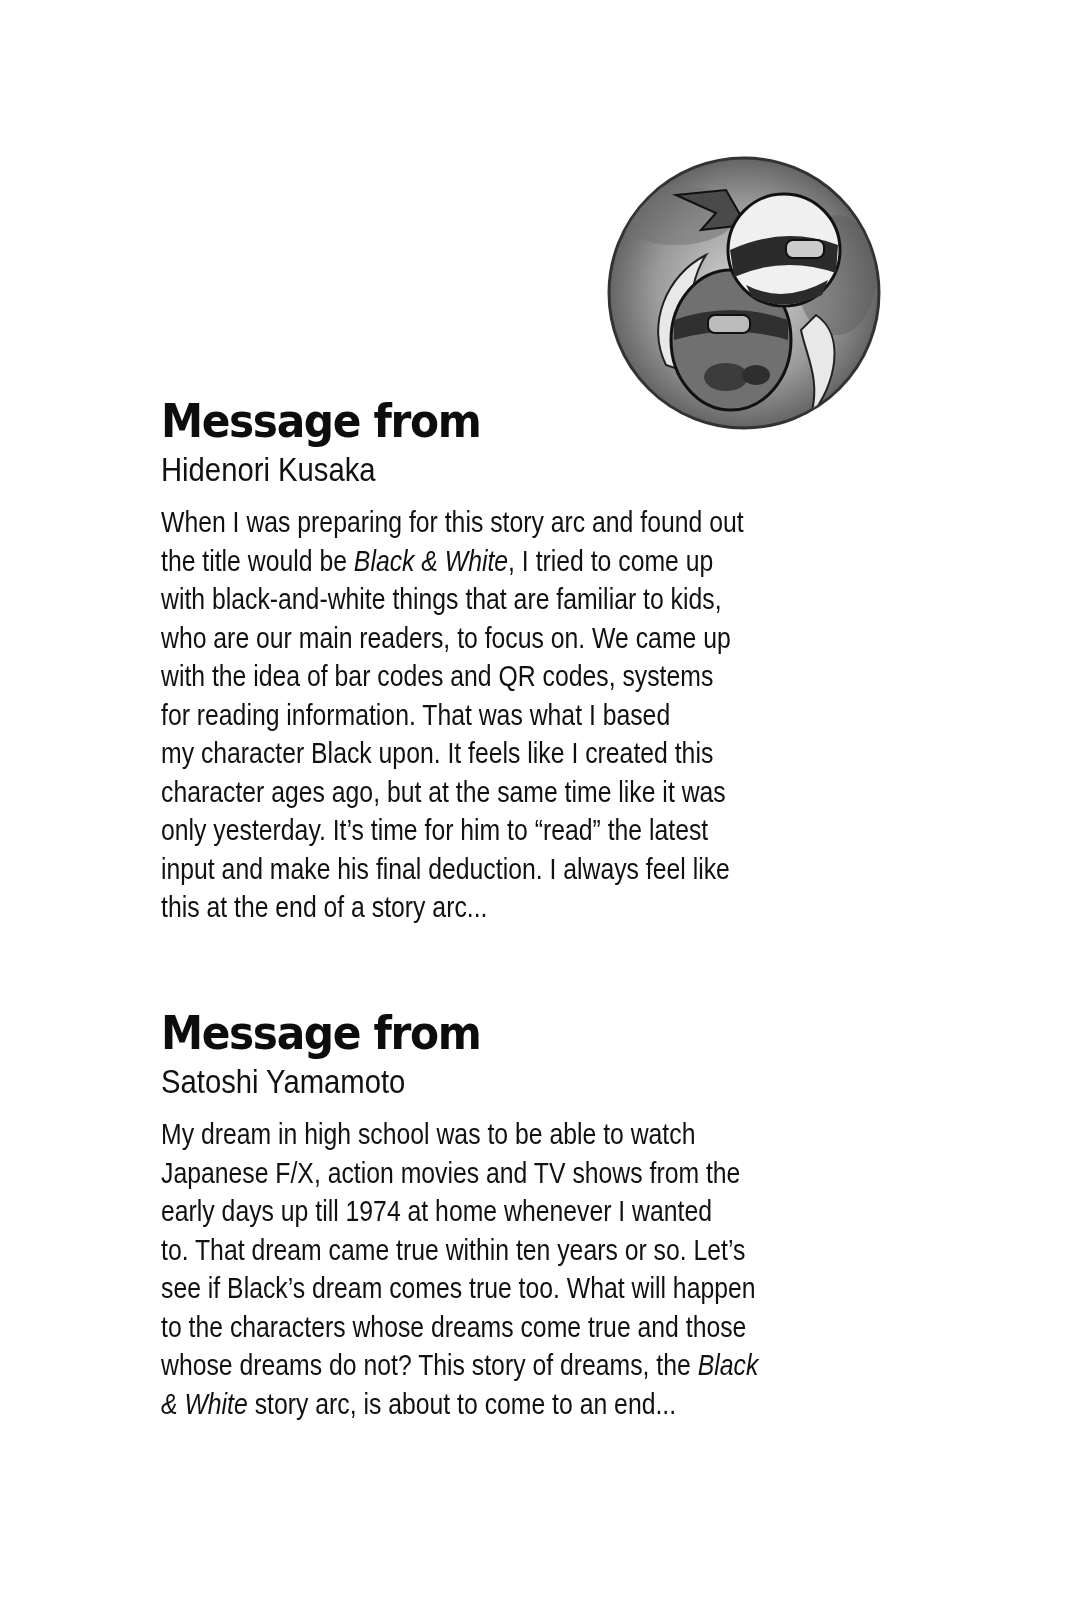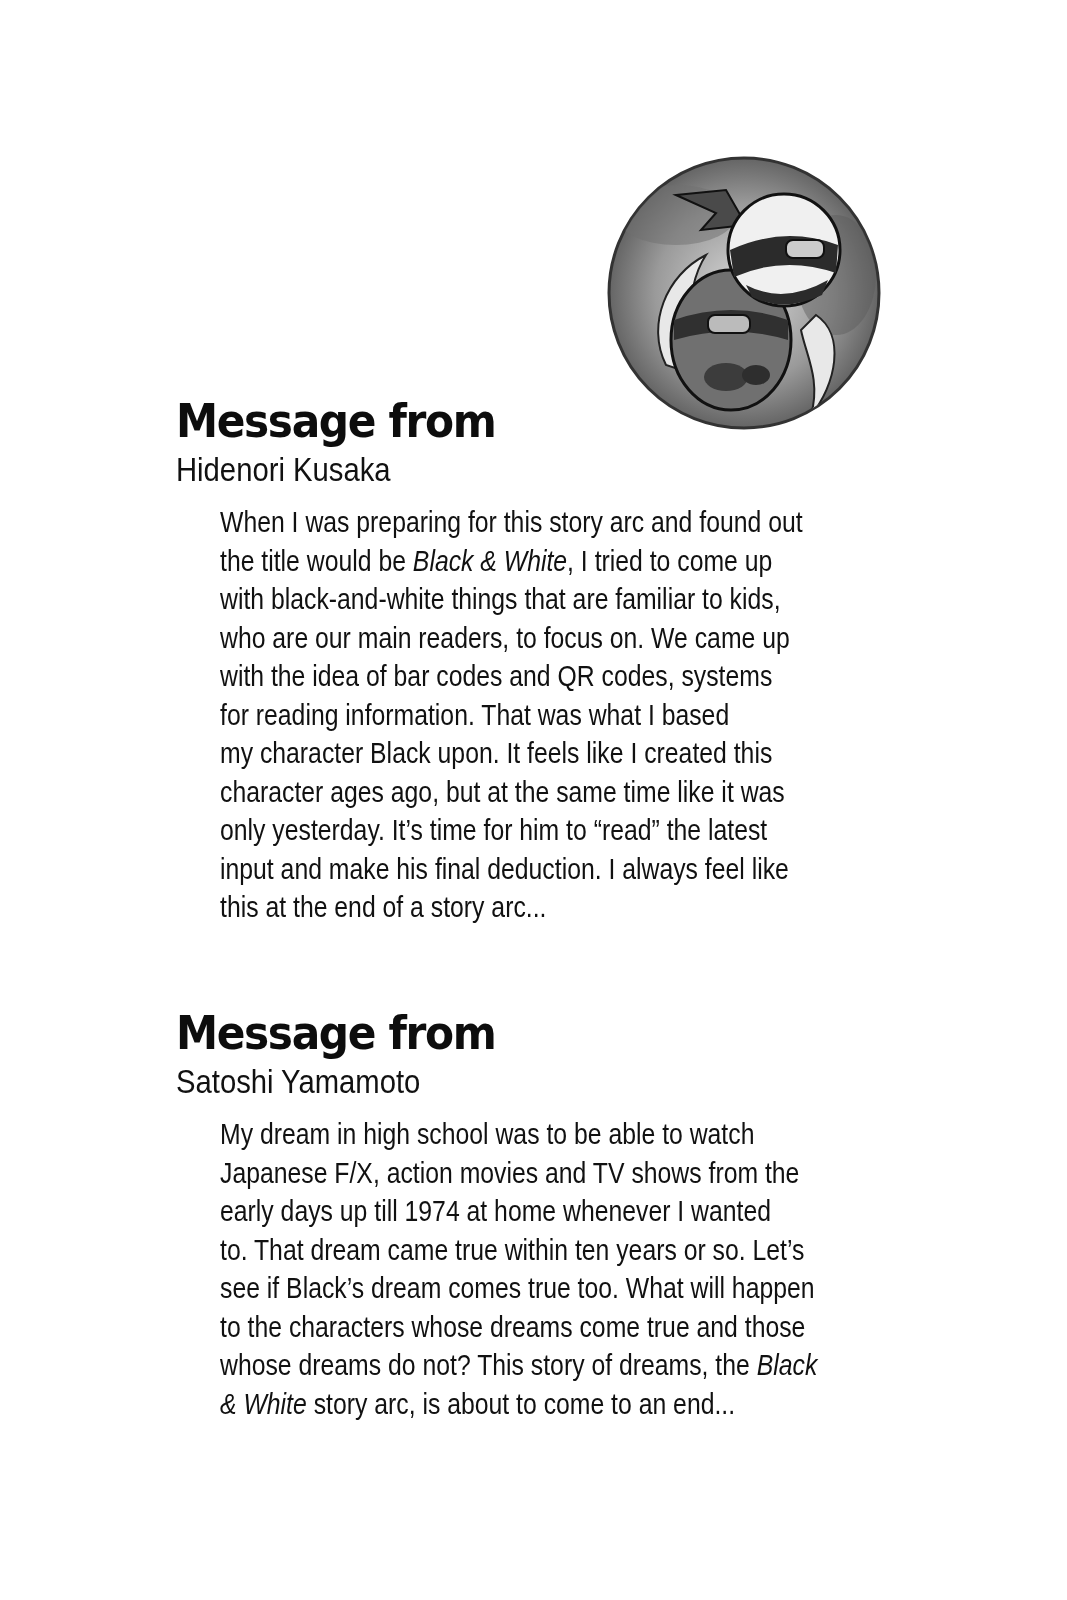--- a/index.html
+++ b/index.html
@@ -1,29 +1,29 @@
 <!DOCTYPE html>
 <html><head>
 <meta charset="utf-8">
 <style>
   html, body { margin: 0; padding: 0; background: #ffffff; }
   body { width: 1067px; height: 1600px; position: relative; overflow: hidden;
          font-family: "Liberation Sans", "DejaVu Sans", sans-serif; color: #111; }
   .illustration { position: absolute; left: 606px; top: 155px; width: 276px; height: 276px; }
-  .section { position: absolute; left: 176px; width: 680px; }
+  .section { position: absolute; left: 161px; width: 680px; }
   .s1 { top: 393px; }
   .s2 { top: 1005px; }
   .heading { font-family: "DejaVu Sans", sans-serif; font-weight: bold; font-size: 46px;
              line-height: 56px; letter-spacing: -1.5px; transform: scaleX(0.92); transform-origin: left;
              white-space: nowrap; color: #0d0d0d; }
   .author { font-family: "Liberation Sans", sans-serif; font-size: 34px; line-height: 40px;
             transform: scaleX(0.86); transform-origin: left; white-space: nowrap; margin-top: 0px; color: #111; }
   .body-line { font-family: "Liberation Sans", sans-serif; font-size: 29.5px; line-height: 38.5px;
                transform: scaleX(0.84); transform-origin: left; white-space: nowrap; color: #111; }
-  .body { margin-top: 14px; margin-left: 44px; }
+  .body { margin-top: 14px; }
   .body-line i { font-style: italic; }
 </style>
 </head>
 <body>
 
 <div class="illustration" aria-label="circular grayscale illustration of two ninja-masked round Pokémon">
   <svg width="276" height="276" viewBox="0 0 276 276">
     <defs>
       <radialGradient id="bg" cx="50%" cy="50%" r="55%">
         <stop offset="0%" stop-color="#d8d8d8"></stop>

